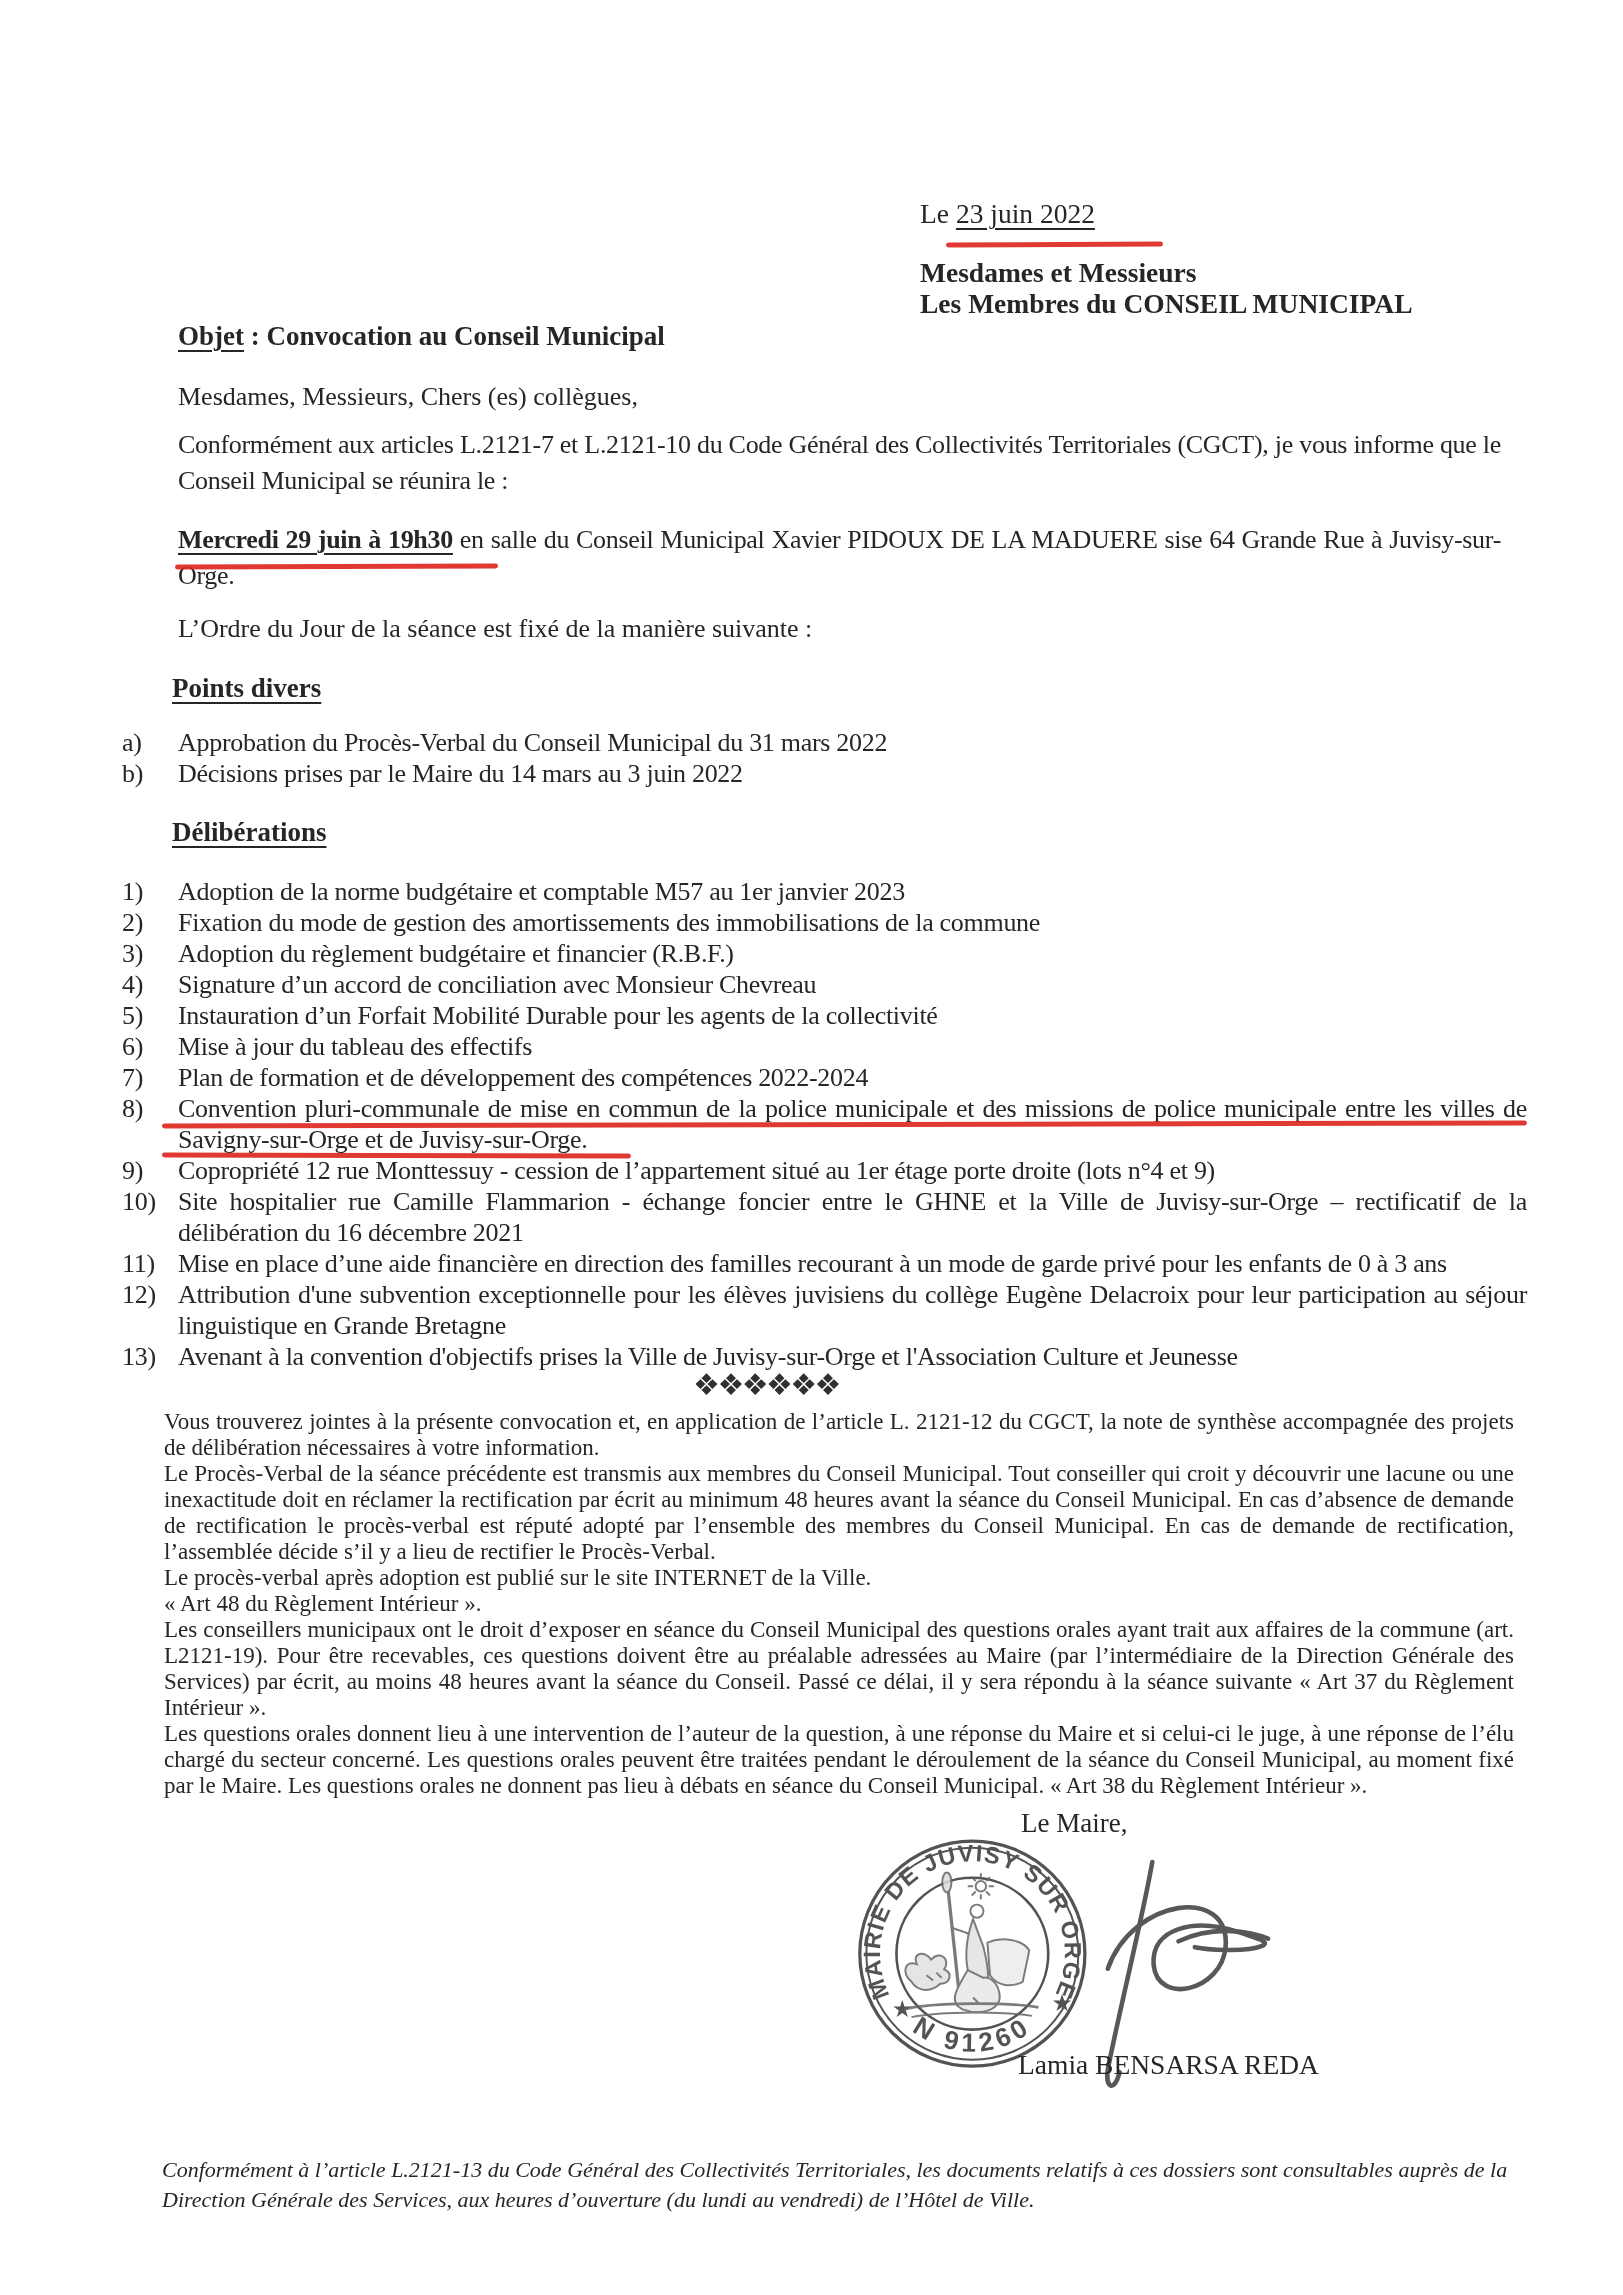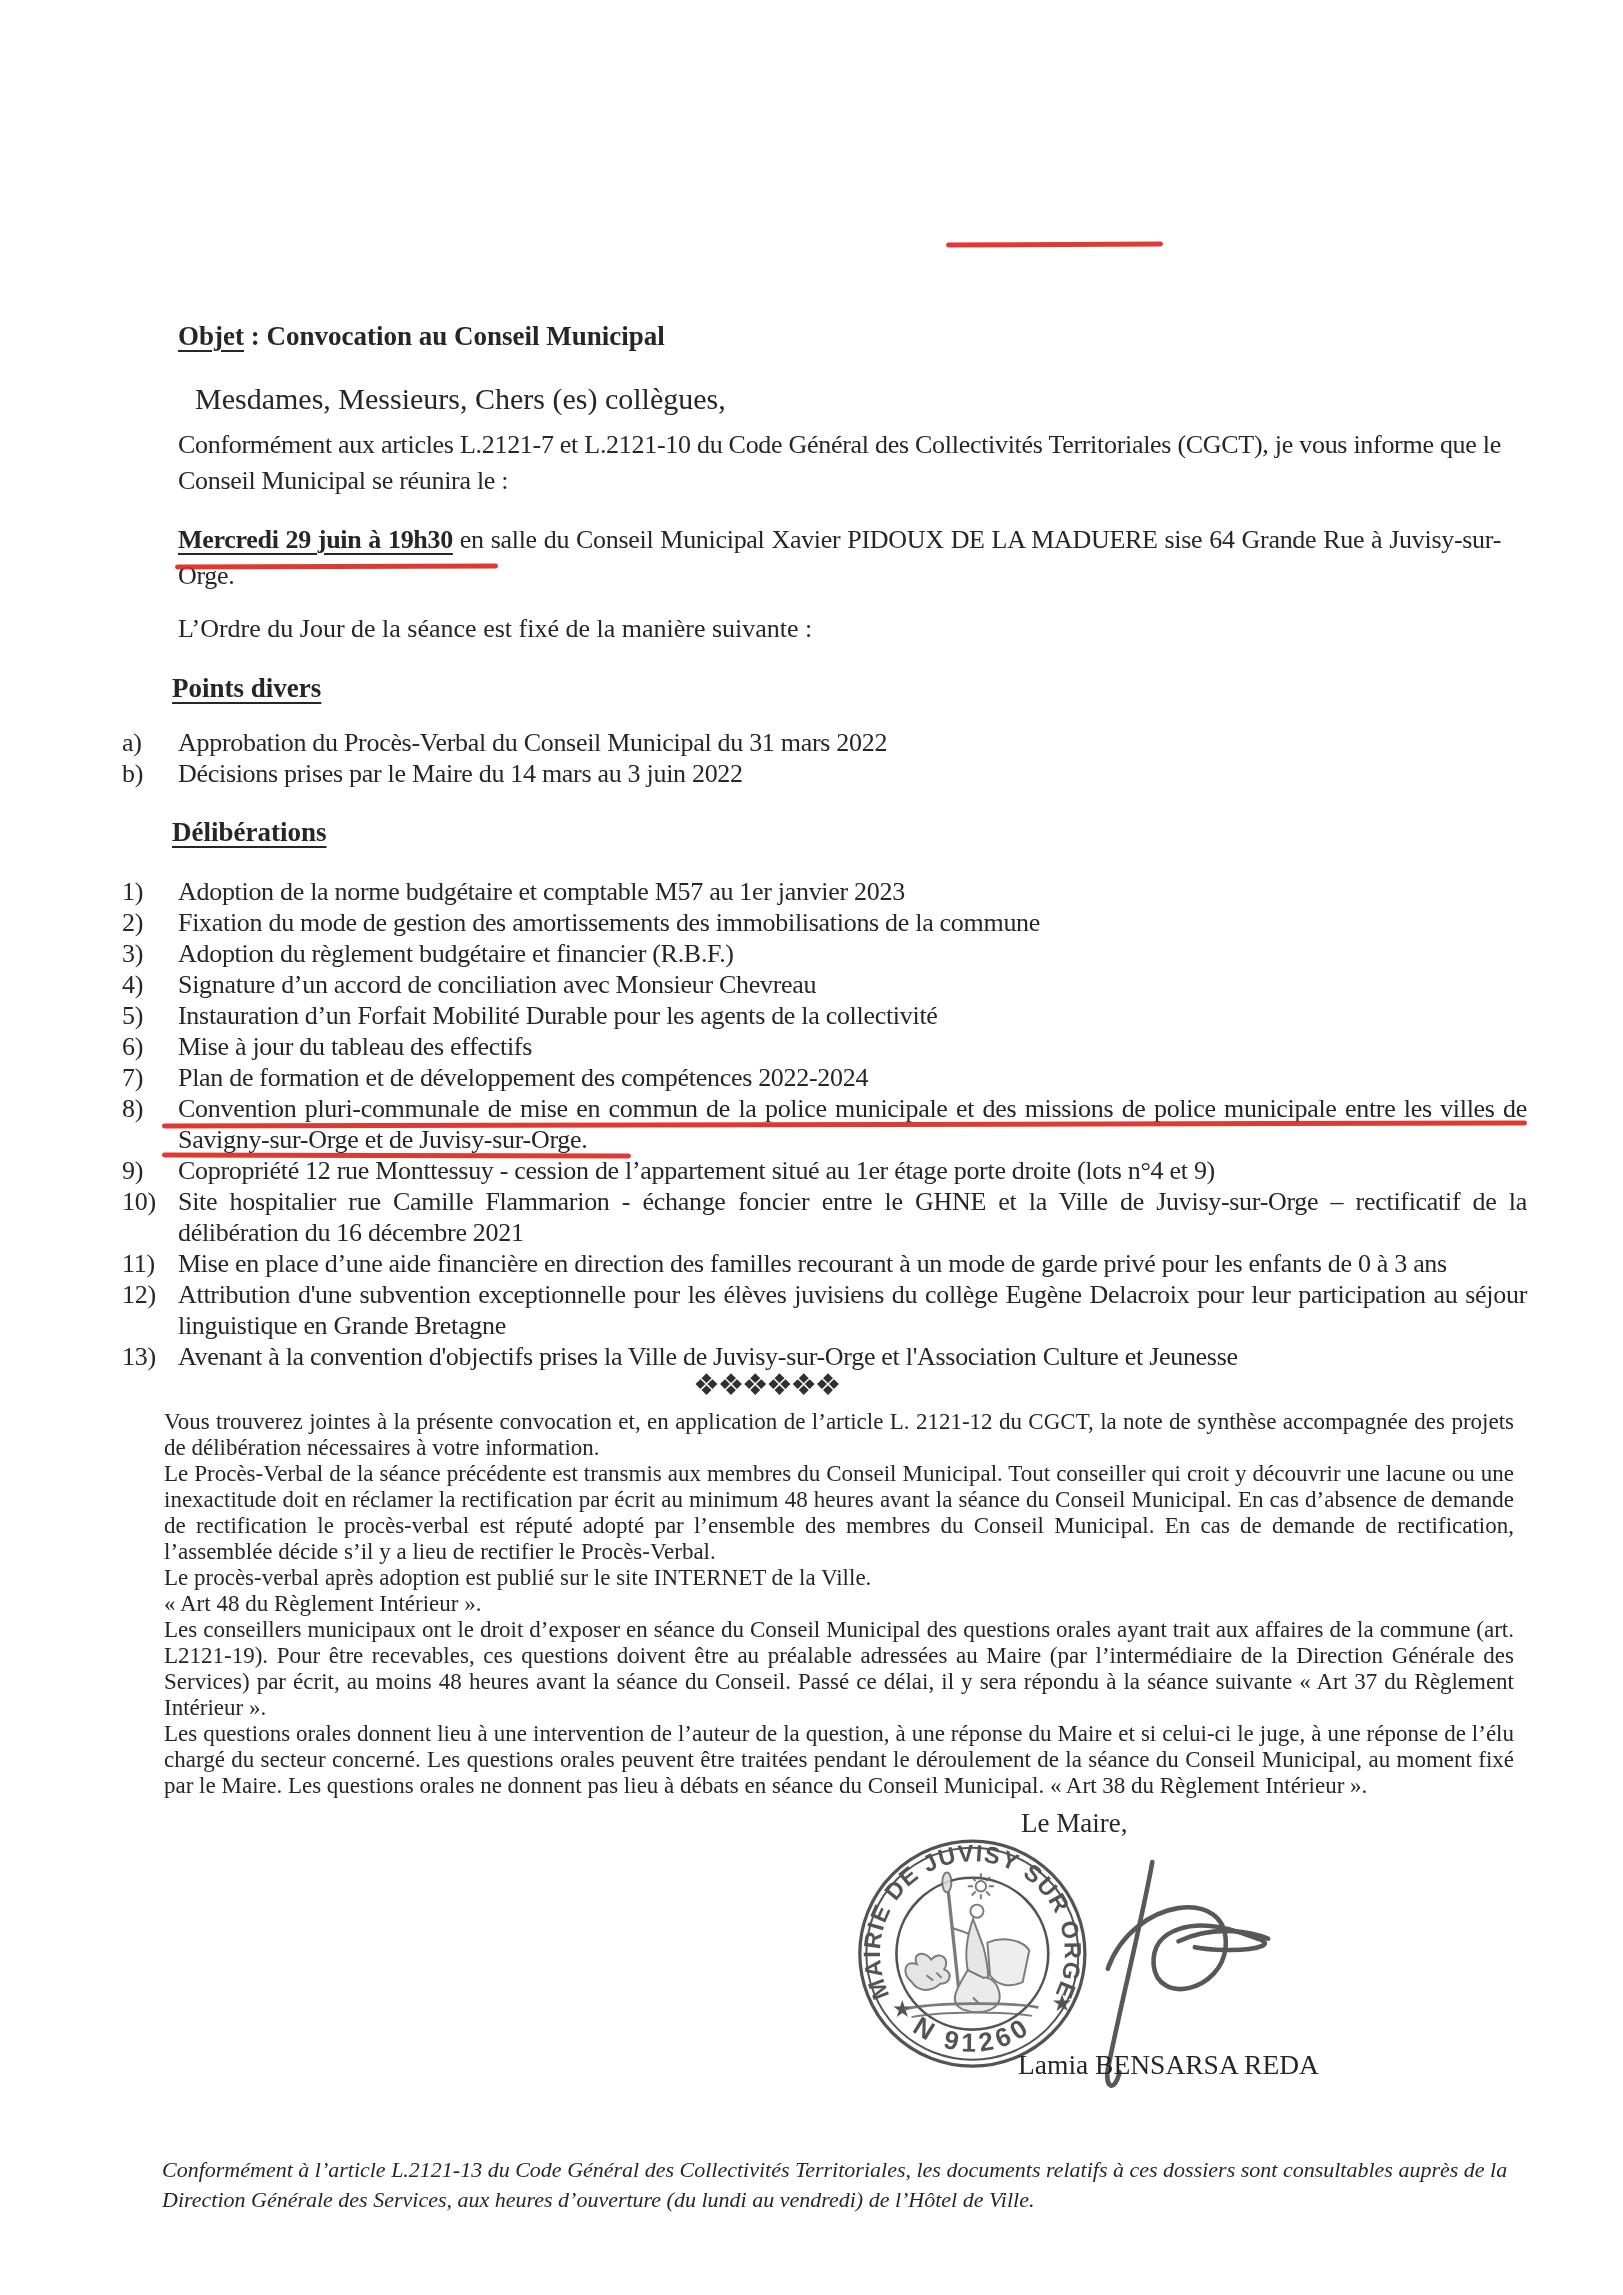--- a/index.html
+++ b/index.html
@@ -12,21 +12,21 @@
     overflow:hidden;
   }
   .abs{position:absolute;}
   
   .addr{left:920px;top:198px;font-size:27.5px;line-height:31px;}
   .addr .date-row{margin-bottom:27.5px;}
   .addr .recipient{font-weight:bold;line-height:31px;}
   .u{text-decoration:underline;text-decoration-thickness:2px;text-underline-offset:4.6px;}
   
   .objet{left:178px;top:321px;font-size:27px;font-weight:bold;}
-  .salut{left:178px;top:382px;font-size:30px;margin-left:17px;}
+  .salut{left:178px;top:382px;font-size:26px;}
   
   .para{left:178px;width:1323px;font-size:26px;line-height:36px;text-align:justify;letter-spacing:-0.3px;}
   .intro{top:427px;}
   .meeting{top:522px;}
   .meeting .hl{font-weight:bold;text-decoration:underline;text-decoration-thickness:2px;text-underline-offset:4.6px;}
   .ordre{left:178px;top:614px;font-size:26px;}
   
   .sec-title{left:172px;top:673px;font-size:27px;font-weight:bold;text-decoration:underline;text-decoration-thickness:2px;text-underline-offset:5.2px;}
   .sec-title2{top:817px;text-align:center;}
   
@@ -54,20 +54,25 @@
   .footer{left:162px;top:2155px;width:1382px;font-size:22px;line-height:29.5px;font-style:italic;}
   
   .seal-wrap{left:812px;top:1813px;width:589px;height:301px;}
   .seal-text{font-family:"Liberation Sans", sans-serif;font-weight:bold;fill:#3c3c3c;}
 </style>
 </head>
 <body>
 
 <div class="page">
 
+  <div class="abs addr">
+    <div class="date-row"><span>Le </span><span class="u">23 juin 2022</span></div>
+    <div class="recipient">Mesdames et Messieurs</div>
+    <div class="recipient">Les Membres du CONSEIL MUNICIPAL</div>
+  </div>
   <div class="abs redline red-date"></div>
 
   <div class="abs objet"><span class="u">Objet</span><span> : Convocation au Conseil Municipal</span></div>
 
   <div class="abs salut">Mesdames, Messieurs, Chers (es) collègues,</div>
 
   <div class="abs para intro">Conformément aux articles L.2121-7 et L.2121-10 du Code Général des Collectivités Territoriales (CGCT), je vous informe que le Conseil Municipal se réunira le :</div>
 
   <div class="abs para meeting"><span class="hl">Mercredi 29 juin à 19h30</span><span> en salle du Conseil Municipal Xavier PIDOUX DE LA MADUERE sise 64 Grande Rue à Juvisy-sur-Orge.</span></div>
   <div class="abs redline red-meet"></div>

